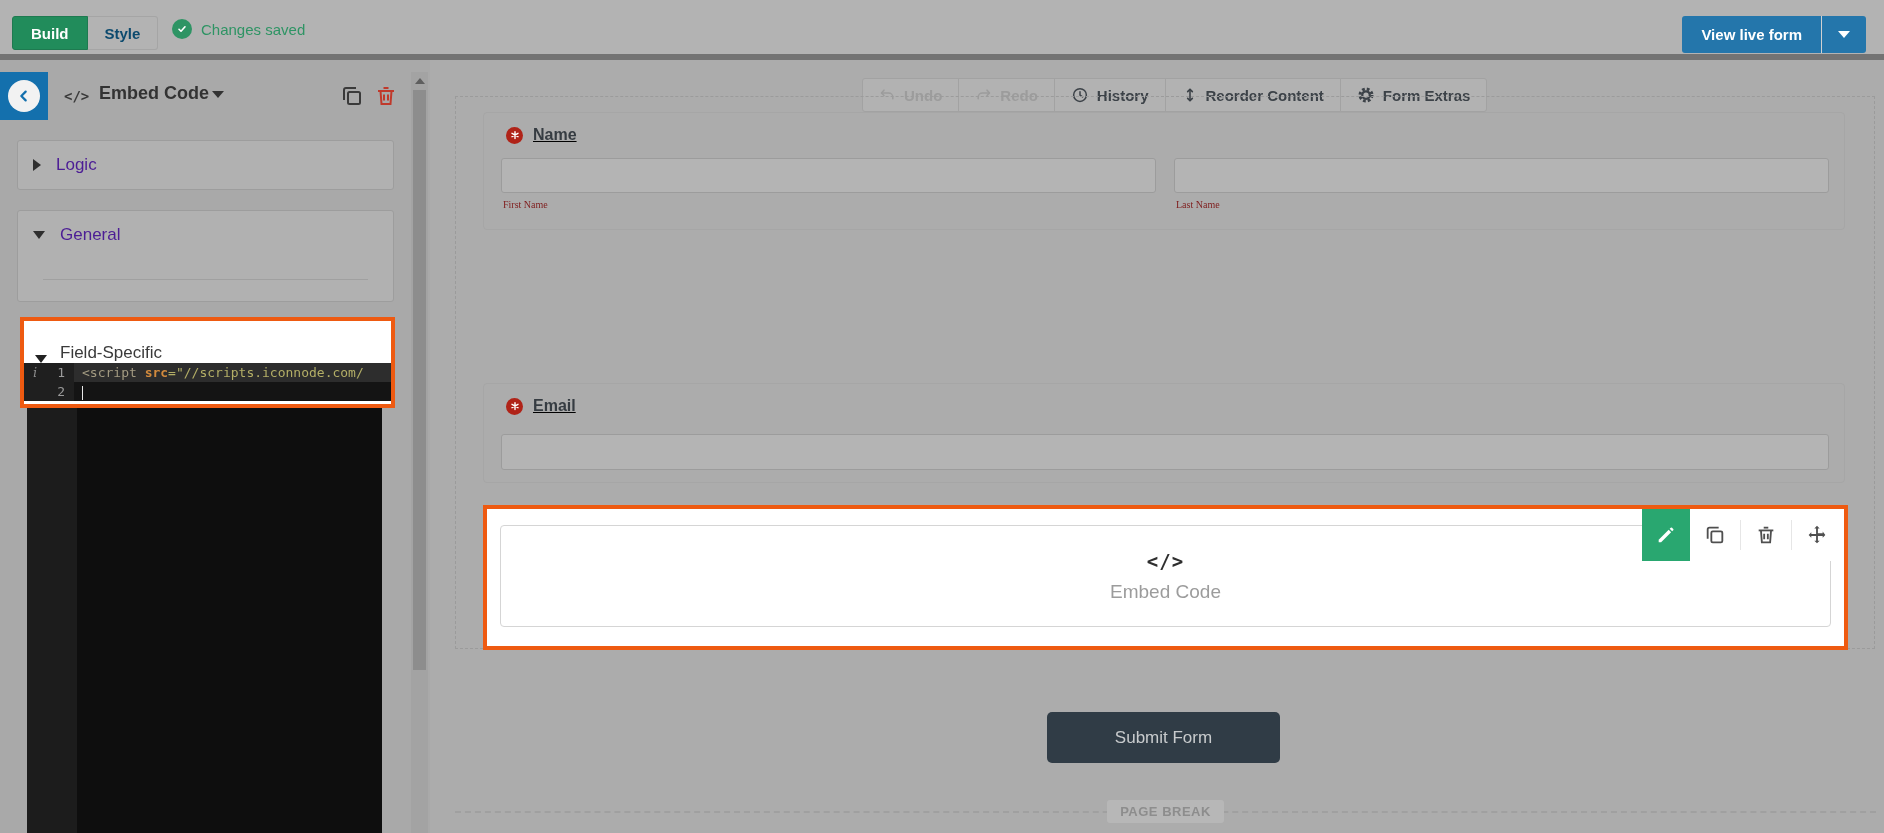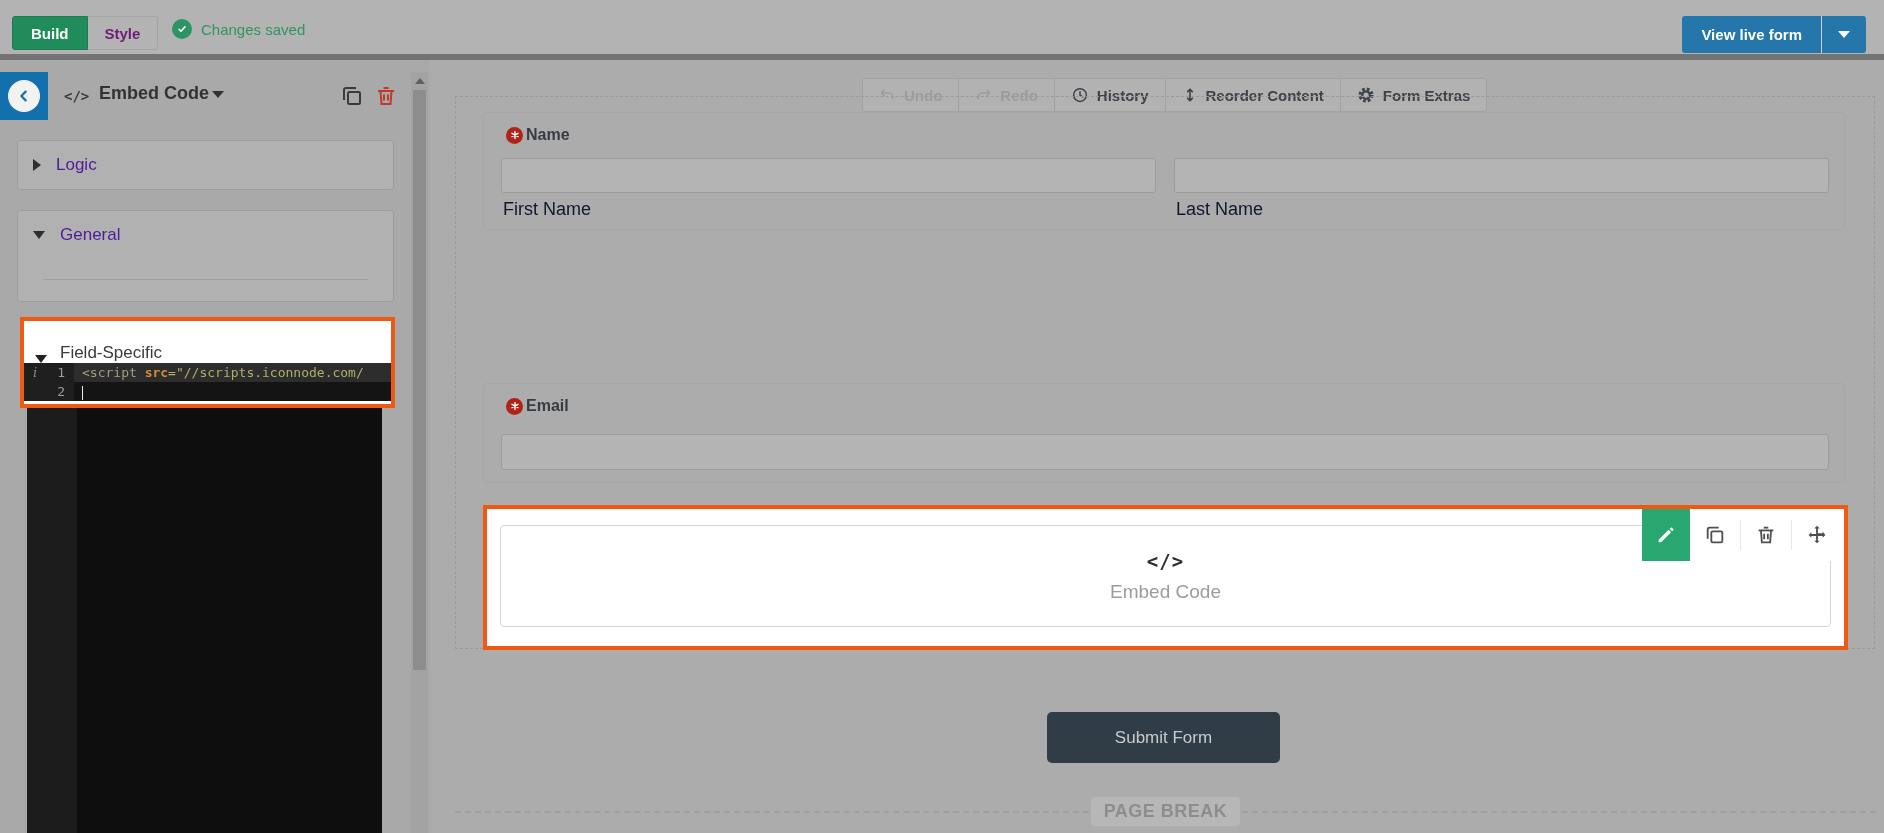--- a/index.html
+++ b/index.html
@@ -3,21 +3,21 @@
 <meta charset="utf-8">
 <style>
   * { margin:0; padding:0; box-sizing:border-box; }
   html,body { width:1884px; height:833px; overflow:hidden; }
   body { font-family:"Liberation Sans", sans-serif; background:#ACACAC; position:relative; }
 
   
   .topbar { position:absolute; left:0; top:0; width:100%; height:60px; background:#B3B3B3; border-bottom:6px solid #737373; }
   .mode-group { position:absolute; left:12px; top:16px; height:34px; display:flex; }
   .btn-build { background:#218C5B; color:#FFF; font-weight:bold; font-size:15px; border:1px solid #1E7A50; border-radius:3px 0 0 3px; padding:0 18px; display:flex; align-items:center; cursor:pointer; }
-  .btn-style { background:transparent; color:#701a75; font-weight:bold; font-size:15px; border:1px solid #A5A5A5; border-left:none; border-radius:0 3px 3px 0; padding:0 17px; display:flex; align-items:center; cursor:pointer; }
+  .btn-style { background:transparent; color:#0c4a6e; font-weight:bold; font-size:15px; border:1px solid #A5A5A5; border-left:none; border-radius:0 3px 3px 0; padding:0 17px; display:flex; align-items:center; cursor:pointer; }
   .saved { position:absolute; left:172px; top:19px; display:flex; align-items:center; gap:9px; }
   .saved-circle { width:20px; height:20px; border-radius:50%; background:#2E9464; display:flex; align-items:center; justify-content:center; }
   .saved-text { color:#2E9464; font-size:15px; }
   .view-live { position:absolute; right:18px; top:16px; height:37px; display:flex; }
   .vl-main { background:#2476AB; color:#FFF; font-weight:bold; font-size:15px; display:flex; align-items:center; padding:0 19px; border-radius:3px 0 0 3px; cursor:pointer; }
   .vl-sep { width:1px; background:rgba(255,255,255,.4); }
   .vl-arrow { width:44px; background:#2476AB; border-radius:0 3px 3px 0; display:flex; align-items:center; justify-content:center; cursor:pointer; }
   .caret-down { width:0; height:0; border-left:6px solid transparent; border-right:6px solid transparent; border-top:7px solid #FFF; }
 
   
@@ -68,44 +68,44 @@
   .ct-btn:last-child { border-radius:0 3px 3px 0; }
   .ct-btn.disabled { color:#9C9C9C; cursor:default; }
   .ct-btn svg { flex:0 0 auto; }
 
   .form-outline { position:absolute; left:25px; top:36px; width:1420px; height:553px; border:1px dashed #9B9B9B; }
 
   .field-row { position:absolute; left:53px; width:1362px; border:1px solid #A6A6A6; border-radius:4px; cursor:pointer; }
   .row-name { top:52px; height:118px; }
   .row-phone { top:192px; height:100px; }
   .row-email { top:323px; height:100px; }
-  .flabel-line { display:flex; align-items:center; gap:3px; padding:13px 0 0 22px; }
+  .flabel-line { display:flex; align-items:center; gap:10px; padding:13px 0 0 22px;text-decoration:underline; }
   .req-badge { width:17px; height:17px; border-radius:50%; background:#B02318; display:flex; align-items:center; justify-content:center; flex:0 0 auto; }
   .flabel { font-size:16px; font-weight:bold; color:#363C42; }
   .tinput { position:absolute; background:#B4B4B4; border:1px solid #9C9C9C; border-radius:3px; font-size:15px; color:#333; padding:0 8px; }
   .fn-input { left:17px; top:45px; width:655px; height:35px; }
   .ln-input { left:690px; top:45px; width:655px; height:35px; }
-  .sublabel { position:absolute; top:86px; font-size:18px; color:#0f172a; }
+  .sublabel { position:absolute; top:86px; font-size:10px; color:#7f1d1d;font-family:Liberation Serif, serif; }
   .sub-first { left:19px; } .sub-last { left:692px; }
   .wide-input { left:17px; top:50px; width:1328px; height:36px; }
 
   .embed-row { position:absolute; left:53px; top:445px; width:1365px; height:145px; border:4px solid #EE5A11; background:#FFF; cursor:pointer; }
   .embed-inner { position:absolute; left:13px; top:16px; width:1331px; height:102px; border:1px solid #D5D5D5; border-radius:4px; display:flex; flex-direction:column; align-items:center; justify-content:center; gap:9px; }
   .embed-glyph { font-family:"DejaVu Sans Mono", monospace; font-weight:bold; font-size:19px; color:#2E2E2E; letter-spacing:1px; }
   .embed-label { font-size:19px; color:#9C9C9C; }
   .field-toolbar { position:absolute; top:0; right:2px; height:52px; display:flex; }
   .ft-edit { width:48px; background:#29A770; display:flex; align-items:center; justify-content:center; cursor:pointer; }
   .ft-white { background:#FFF; display:flex; align-items:center; }
   .ft-btn { width:50px; height:52px; display:flex; align-items:center; justify-content:center; color:#4F4F4F; cursor:pointer; }
   .ft-sep { width:1px; height:30px; background:#E6E6E6; }
 
   .submit-btn { position:absolute; left:617px; top:652px; width:233px; height:51px; background:#30:3C46; background:#303C46; color:#C8CBCD; font-size:17px; border:none; border-radius:5px; cursor:pointer; font-family:"Liberation Sans", sans-serif; }
   .pagebreak-wrap { position:absolute; left:25px; right:8px; top:739px; height:24px; display:flex; align-items:center; justify-content:center; }
   .pb-line { position:absolute; left:0; right:0; top:12px; border-top:2px dashed #A0A0A0; }
-  .pb-pill { position:relative; background:#B7B7B7; border-radius:3px; padding:4px 13px; font-size:18px; font-weight:bold; color:#8D8D8D; letter-spacing:.5px; }
+  .pb-pill { position:relative; background:#B7B7B7; border-radius:3px; padding:4px 13px; font-size:13px; font-weight:bold; color:#8D8D8D; letter-spacing:.5px; }
 </style>
 </head>
 <body>
 
 <div class="topbar">
   <div class="mode-group">
     <div class="btn-build">Build</div>
     <div class="btn-style">Style</div>
   </div>
   <div class="saved">

